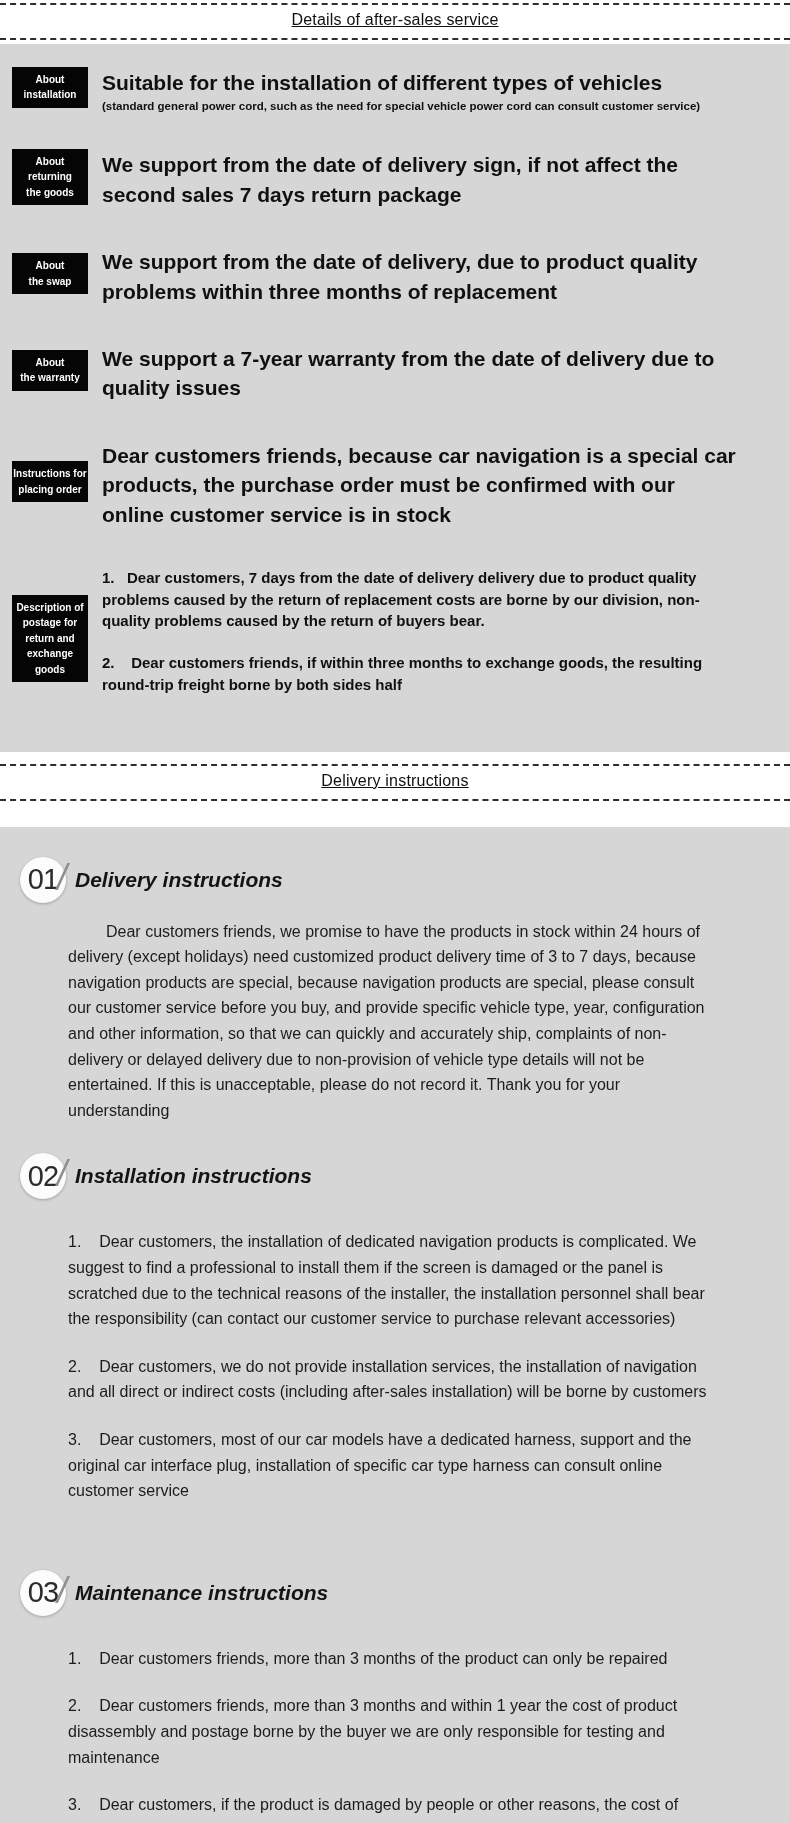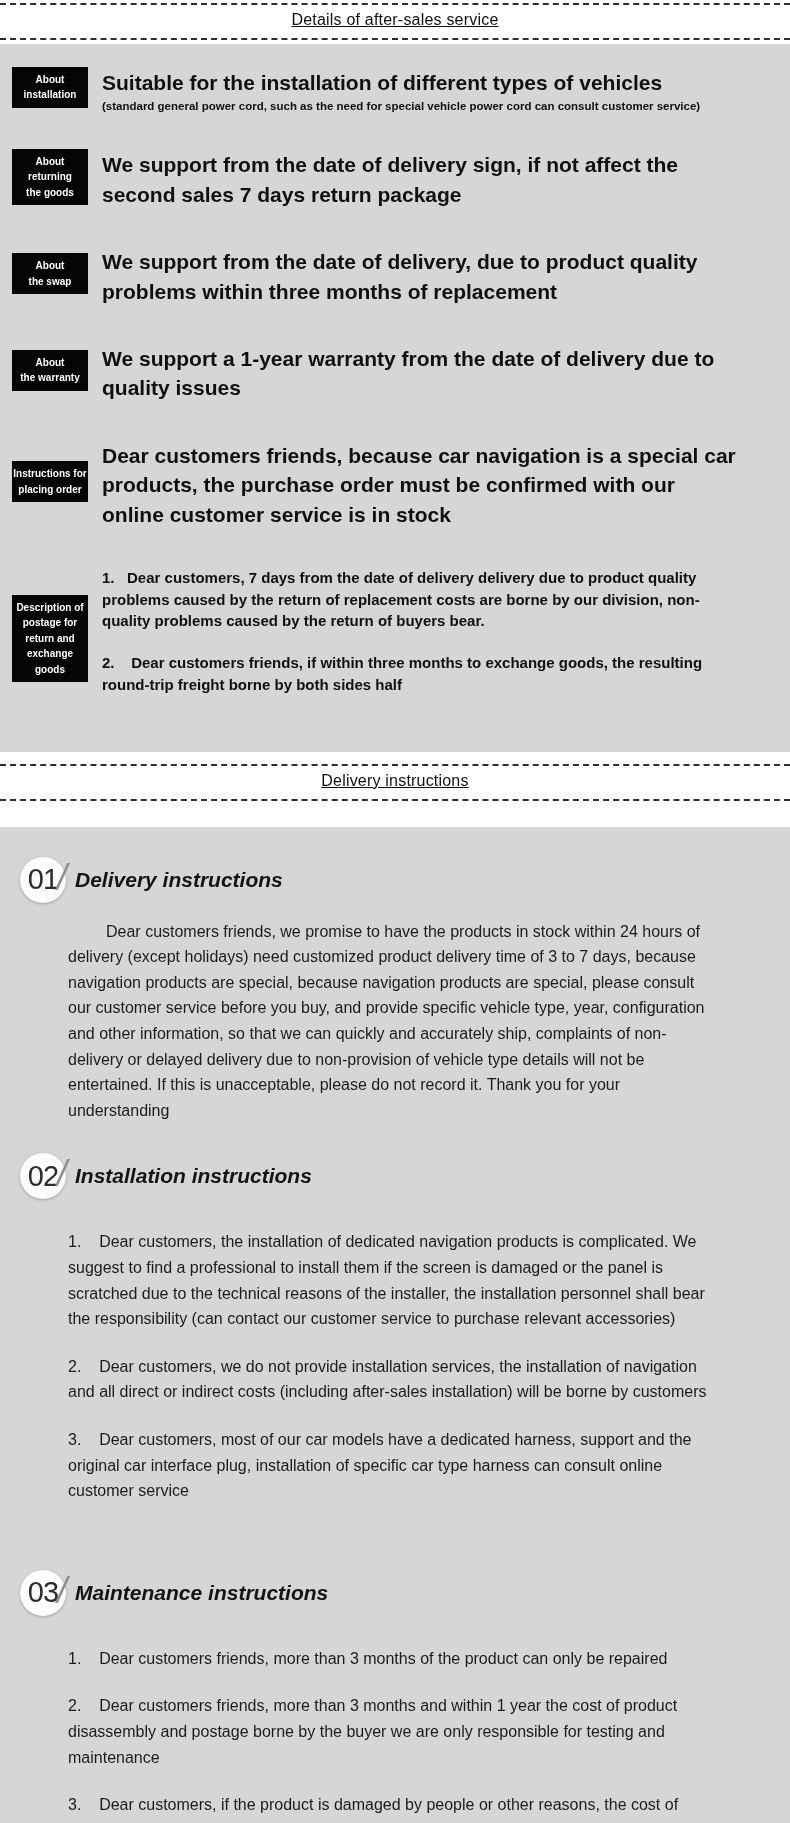--- a/index.html
+++ b/index.html
@@ -115,21 +115,21 @@
 the swap</div>
       <div class="service-content">
         <p class="main-text">We support from the date of delivery, due to product quality problems within three months of replacement</p>
       </div>
     </div>
 
     <div class="service-row">
       <div class="label-box">About
 the warranty</div>
       <div class="service-content">
-        <p class="main-text">We support a 1-year warranty from the date of delivery due to quality issues</p>
+        <p class="main-text">We support a 7-year warranty from the date of delivery due to quality issues</p>
       </div>
     </div>
 
     <div class="service-row">
       <div class="label-box">Instructions for
 placing order</div>
       <div class="service-content">
         <p class="main-text">Dear customers friends, because car navigation is a special car products, the purchase order  must be confirmed with our online customer service is in stock</p>
       </div>
     </div>

